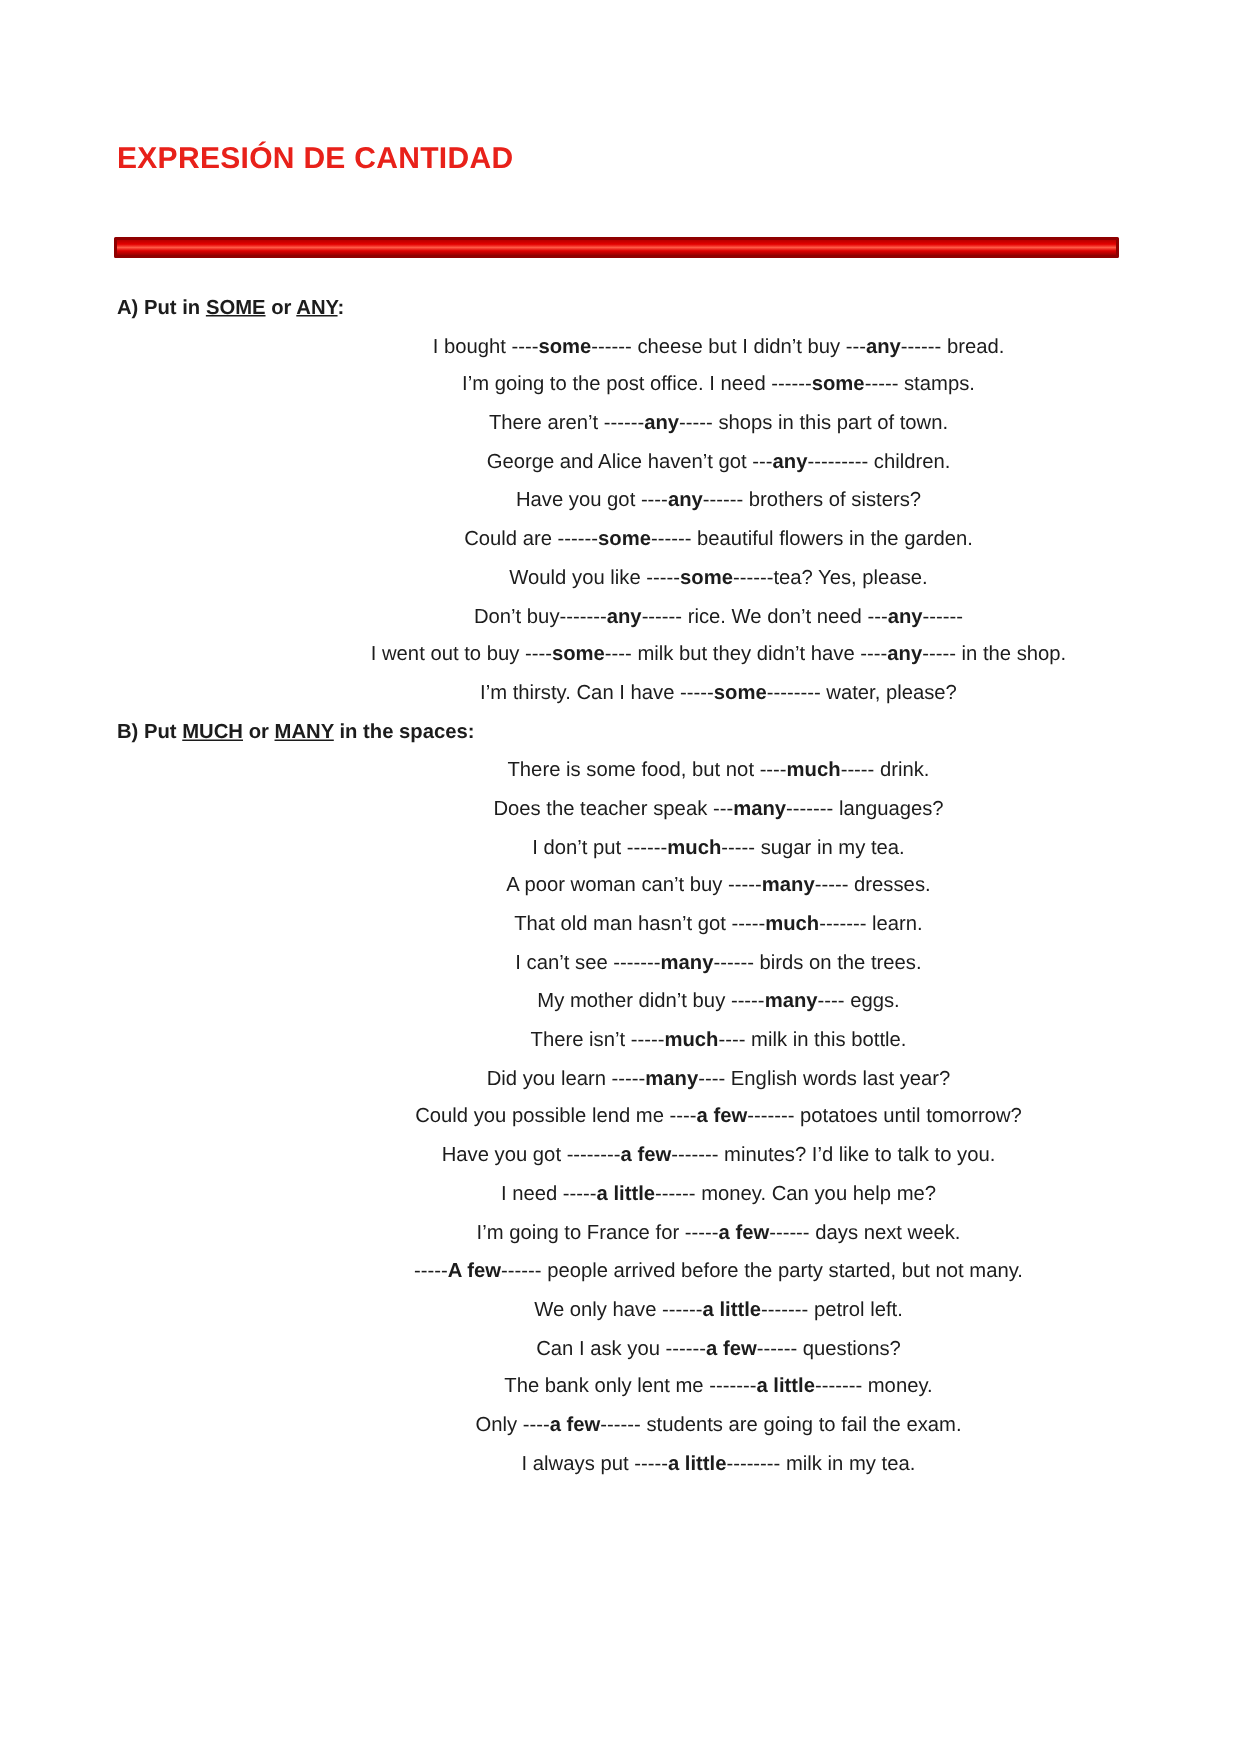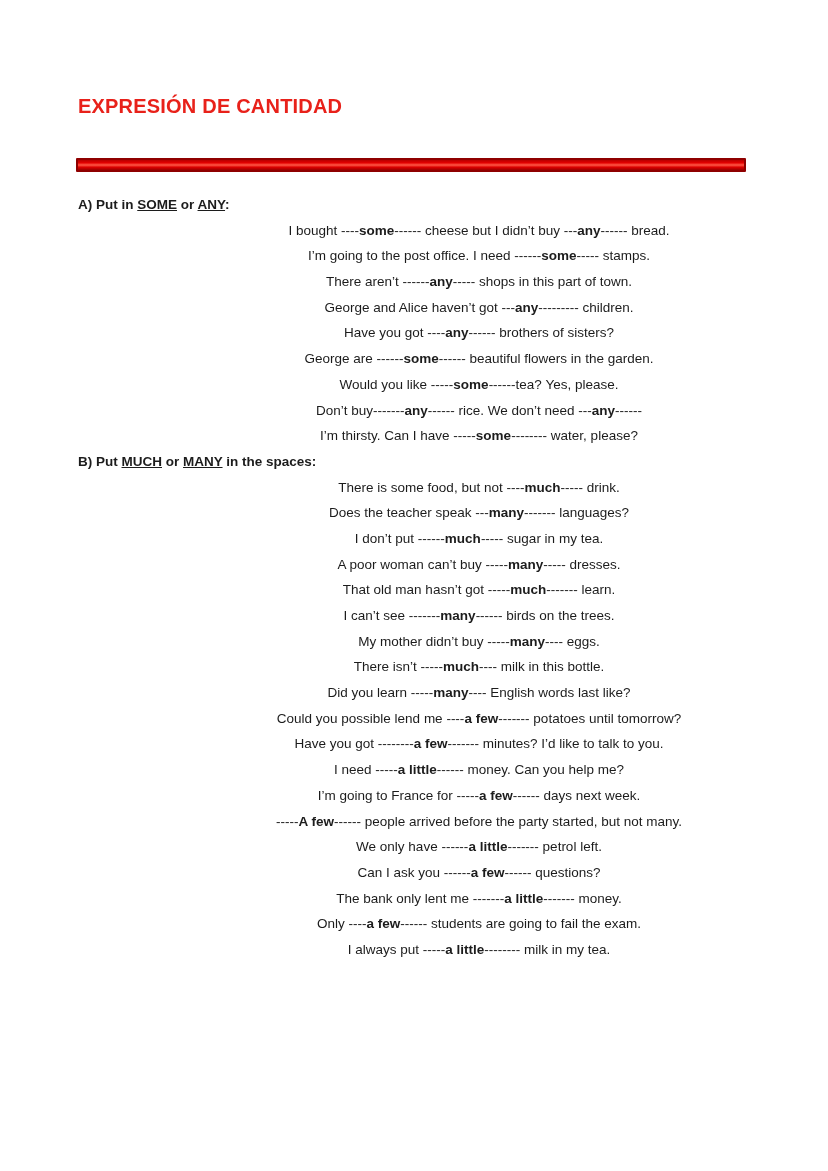--- a/index.html
+++ b/index.html
@@ -84,36 +84,37 @@
   <div class="red-divider"></div>
 
   <div class="content">
       <div>
         <div class="line section-header"><span class="">A) Put in </span><span class="seg-underline">SOME</span><span class=""> or </span><span class="seg-underline">ANY</span><span class="">:</span></div>
         <div class="line sentence"><span class="">I bought ----</span><span class="seg-bold ">some</span><span class="">------ cheese but I didn’t buy ---</span><span class="seg-bold ">any</span><span class="">------ bread.</span></div>
         <div class="line sentence"><span class="">I’m going to the post office. I need ------</span><span class="seg-bold ">some</span><span class="">----- stamps.</span></div>
         <div class="line sentence"><span class="">There aren’t ------</span><span class="seg-bold ">any</span><span class="">----- shops in this part of town.</span></div>
         <div class="line sentence"><span class="">George and Alice haven’t got ---</span><span class="seg-bold ">any</span><span class="">--------- children.</span></div>
         <div class="line sentence"><span class="">Have you got ----</span><span class="seg-bold ">any</span><span class="">------ brothers of sisters?</span></div>
-        <div class="line sentence"><span class="">George are ------</span><span class="seg-bold ">some</span><span class="">------ beautiful flowers in the garden.</span></div>
+        <div class="line sentence"><span class="">Could are ------</span><span class="seg-bold ">some</span><span class="">------ beautiful flowers in the garden.</span></div>
         <div class="line sentence"><span class="">Would you like -----</span><span class="seg-bold ">some</span><span class="">------tea? Yes, please.</span></div>
         <div class="line sentence"><span class="">Don’t buy-------</span><span class="seg-bold ">any</span><span class="">------ rice. We don’t need ---</span><span class="seg-bold ">any</span><span class="">------</span></div>
+        <div class="line sentence"><span class="">I went out to buy ----</span><span class="seg-bold ">some</span><span class="">---- milk but they didn’t have ----</span><span class="seg-bold ">any</span><span class="">----- in the shop.</span></div>
         <div class="line sentence"><span class="">I’m thirsty. Can I have -----</span><span class="seg-bold ">some</span><span class="">-------- water, please?</span></div>
       </div>
       <div>
         <div class="line section-header"><span class="">B) Put </span><span class="seg-underline">MUCH</span><span class=""> or </span><span class="seg-underline">MANY</span><span class=""> in the spaces:</span></div>
         <div class="line sentence"><span class="">There is some food, but not ----</span><span class="seg-bold ">much</span><span class="">----- drink.</span></div>
         <div class="line sentence"><span class="">Does the teacher speak ---</span><span class="seg-bold ">many</span><span class="">------- languages?</span></div>
         <div class="line sentence"><span class="">I don’t put ------</span><span class="seg-bold ">much</span><span class="">----- sugar in my tea.</span></div>
         <div class="line sentence"><span class="">A poor woman can’t buy -----</span><span class="seg-bold ">many</span><span class="">----- dresses.</span></div>
         <div class="line sentence"><span class="">That old man hasn’t got -----</span><span class="seg-bold ">much</span><span class="">------- learn.</span></div>
         <div class="line sentence"><span class="">I can’t see -------</span><span class="seg-bold ">many</span><span class="">------ birds on the trees.</span></div>
         <div class="line sentence"><span class="">My mother didn’t buy -----</span><span class="seg-bold ">many</span><span class="">---- eggs.</span></div>
         <div class="line sentence"><span class="">There isn’t -----</span><span class="seg-bold ">much</span><span class="">---- milk in this bottle.</span></div>
-        <div class="line sentence"><span class="">Did you learn -----</span><span class="seg-bold ">many</span><span class="">---- English words last like?</span></div>
+        <div class="line sentence"><span class="">Did you learn -----</span><span class="seg-bold ">many</span><span class="">---- English words last year?</span></div>
       </div>
       <div>
         <div class="line sentence"><span class="">Could you possible lend me ----</span><span class="seg-bold ">a few</span><span class="">------- potatoes until tomorrow?</span></div>
         <div class="line sentence"><span class="">Have you got --------</span><span class="seg-bold ">a few</span><span class="">------- minutes? I’d like to talk to you.</span></div>
         <div class="line sentence"><span class="">I need -----</span><span class="seg-bold ">a little</span><span class="">------ money. Can you help me?</span></div>
         <div class="line sentence"><span class="">I’m going to France for -----</span><span class="seg-bold ">a few</span><span class="">------ days next week.</span></div>
         <div class="line sentence"><span class="">-----</span><span class="seg-bold ">A few</span><span class="">------ people arrived before the party started, but not many.</span></div>
         <div class="line sentence"><span class="">We only have ------</span><span class="seg-bold ">a little</span><span class="">------- petrol left.</span></div>
         <div class="line sentence"><span class="">Can I ask you ------</span><span class="seg-bold ">a few</span><span class="">------ questions?</span></div>
         <div class="line sentence"><span class="">The bank only lent me -------</span><span class="seg-bold ">a little</span><span class="">------- money.</span></div>

